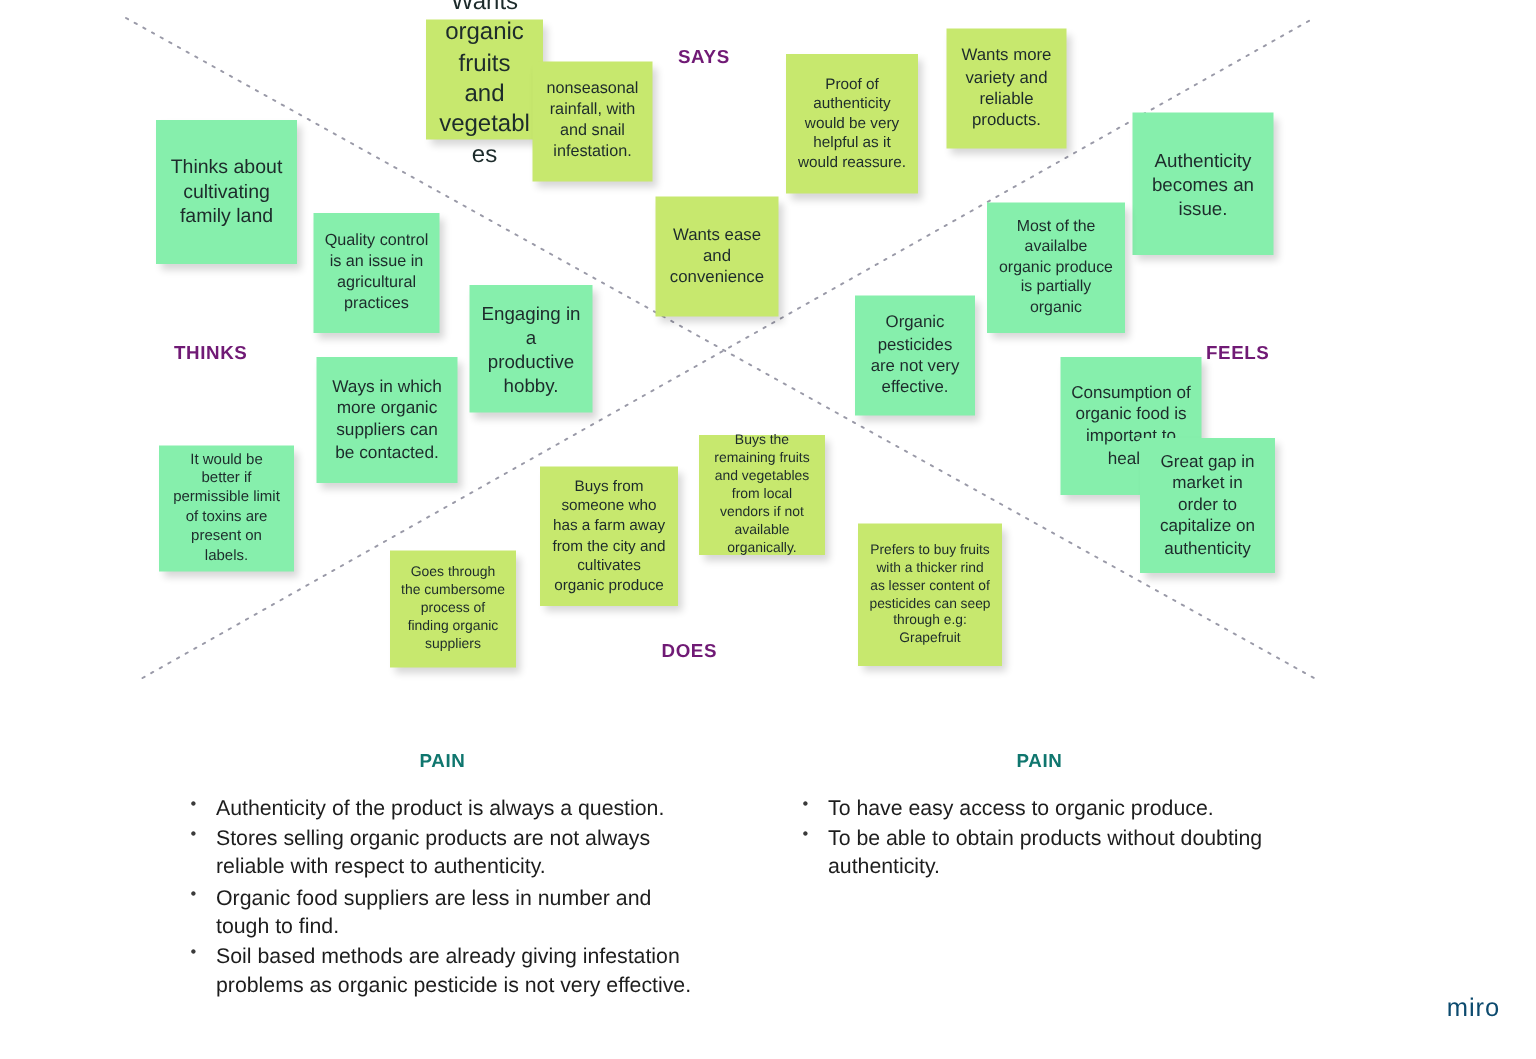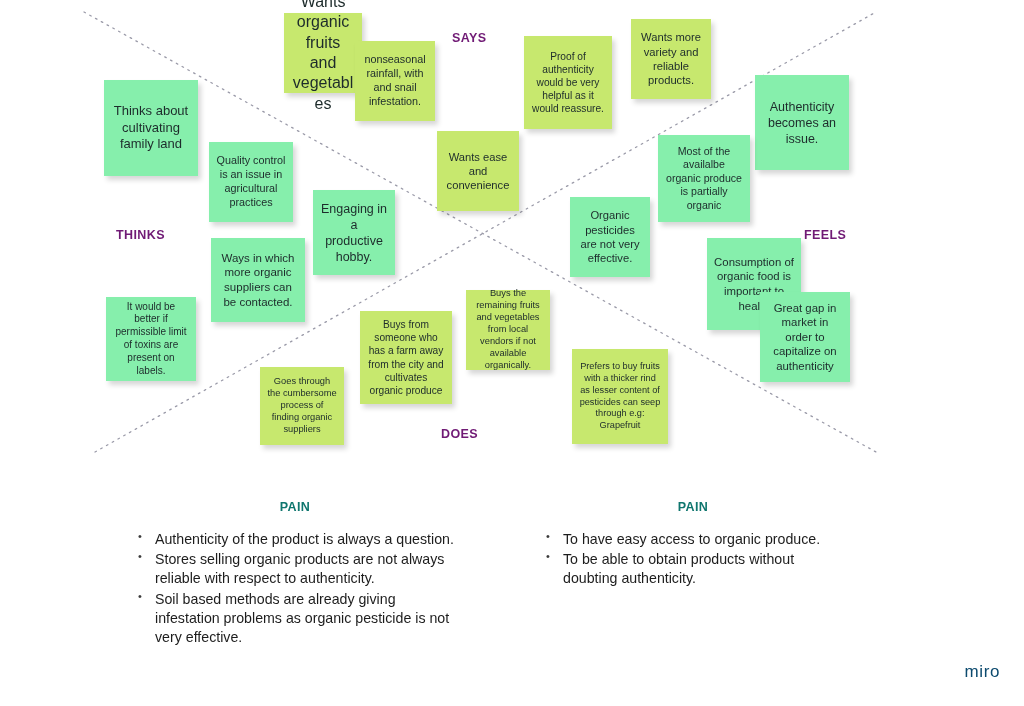--- a/index.html
+++ b/index.html
@@ -64,21 +64,21 @@
   .panel-title {
     font-weight: bold;
     font-size: 12.5px;
     letter-spacing: 0.4px;
     color: #0f766e;
     text-align: center;
     margin-bottom: 16px;
   }
   .panel ul {
     list-style: none;
-    margin: 15px;
+    margin: 4px;
     padding: 0;
   }
   .panel li {
     position: relative;
     padding-left: 20px;
     font-size: 14.2px;
     line-height: 1.35;
     color: #1d1d1d;
     margin-bottom: 1px;
   }
@@ -175,20 +175,21 @@
       <div class="note green" style="left: 572px; top: 349px; width: 96px; height: 95px; font-size: 9.2px;">
         <span>Prefers to buy fruits with a thicker rind as lesser content of pesticides can seep through e.g: Grapefruit</span>
       </div>
     </div>
 
   <div class="panel" id="panel-pain" style="left:120px; top:500px; width:350px;">
     <div class="panel-title">PAIN</div>
     <ul id="pain-list">
         <li>Authenticity of the product is always a question.</li>
         <li>Stores selling organic products are not always reliable with respect to authenticity.</li>
+        <li>Organic food suppliers are less in number and tough to find.</li>
         <li>Soil based methods are already giving infestation problems as organic pesticide is not very effective.</li>
       </ul>
   </div>
 
   <div class="panel" id="panel-gain" style="left:528px; top:500px; width:330px;">
     <div class="panel-title">PAIN</div>
     <ul id="gain-list">
         <li>To have easy access to organic produce.</li>
         <li>To be able to obtain products without doubting authenticity.</li>
       </ul>

